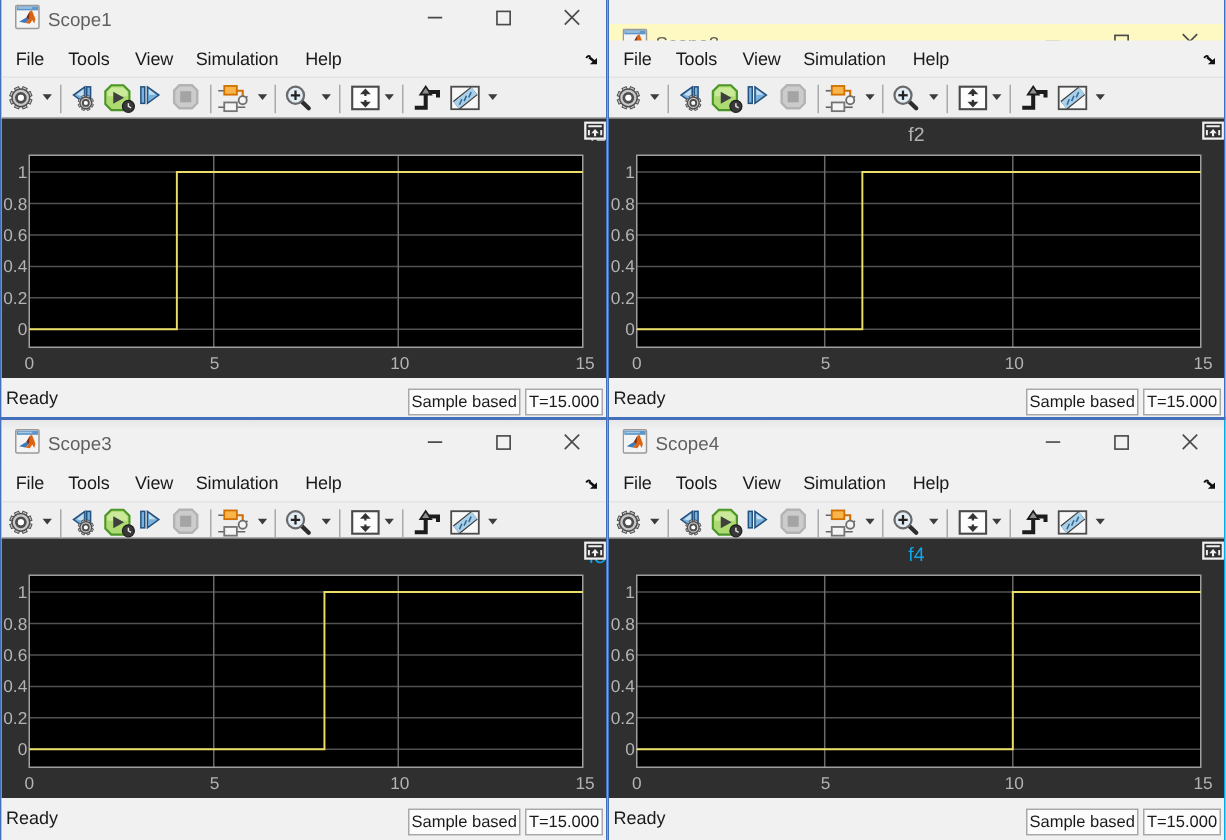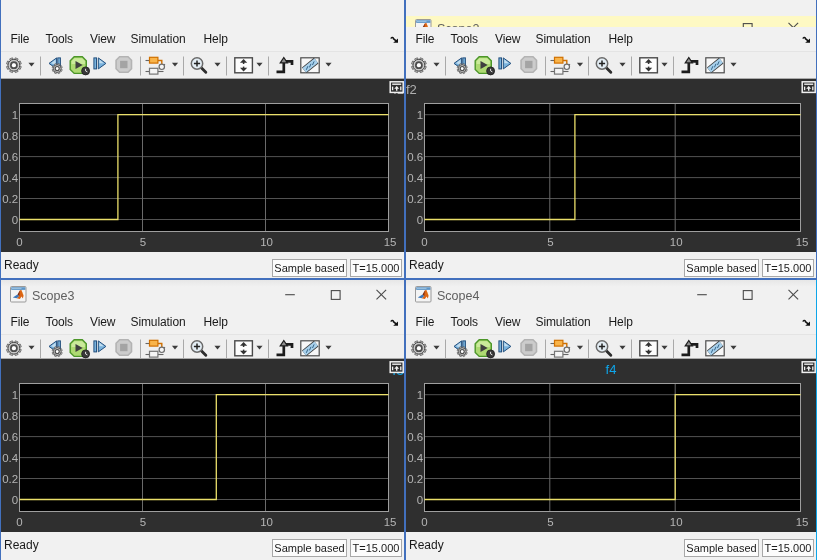--- a/index.html
+++ b/index.html
@@ -1,13 +1,31 @@
 <!DOCTYPE html>
 <html><head><meta charset="utf-8"><style>html,body{margin:0;padding:0;}*{font-family:"Liberation Sans", sans-serif;}body{width:817px;height:560px;position:relative;overflow:hidden;background:#f1f1f1;}</style></head><body>
 <div style="position:absolute;left:0px;top:0px;width:403px;height:278px;border-left:1px solid #4270bd;border-right:1px solid #4270bd;border-bottom:2px solid #4270bd;background:#f1f1f1;overflow:hidden">
+    <div style="position:absolute;left:0;top:0;width:403px;height:27px;background:#f1f1f1">
+      <svg width="17" height="17" viewBox="0 0 17 17" style="position:absolute;left:8.5px;top:3px">
+        <rect x="0.5" y="0.5" width="15.5" height="15.5" rx="1" fill="#f4f4f4" stroke="#9a9a9a" stroke-width="1"></rect>
+        <rect x="1.2" y="1.2" width="14.2" height="2.7" fill="#5e96c8"></rect>
+        <rect x="2" y="1.8" width="9.5" height="1" fill="#a6c9e4"></rect>
+        <path d="M2.8 11.5 L7.5 8.6 L9.2 10.2 L6.8 12.3 Z" fill="#3a78bc"></path>
+        <path d="M7.5 8.6 L9.8 4.6 L11 9.4 L9.2 10.2 Z" fill="#7a2a10"></path>
+        <path d="M9.8 4.6 L11.3 3.8 L13.6 9.8 L12.8 12.6 L11.5 10.4 L9.9 12.9 L6.8 12.3 L9.2 10.2 Z" fill="#db6414"></path>
+        <path d="M11.3 3.8 L12.3 6.4 L13.2 8.6 L13.6 9.8 L12.4 7.4 Z" fill="#f0961c"></path>
+      </svg>
+      <div style="position:absolute;left:31px;top:6px;font-size:12.5px;color:#606060">Scope1</div>
+      <svg width="403" height="27" style="position:absolute;left:0;top:0">
+        <line x1="284.2" y1="11.7" x2="293.8" y2="11.7" stroke="#4a4a4a" stroke-width="1.1"></line>
+        <rect x="330.3" y="7.6" width="8.8" height="8.8" fill="none" stroke="#4a4a4a" stroke-width="1.1"></rect>
+        <line x1="375.5" y1="6.8" x2="385.1" y2="16.4" stroke="#4a4a4a" stroke-width="1.1"></line>
+        <line x1="385.1" y1="6.8" x2="375.5" y2="16.4" stroke="#4a4a4a" stroke-width="1.1"></line>
+      </svg>
+    </div>
     <div style="position:absolute;left:0;top:27px;width:403px;height:24px;background:#f1f1f1;font-size:12px;letter-spacing:-0.1px;color:#1a1a1a">
       <span style="position:absolute;left:9.5px;top:5px">File</span>
       <span style="position:absolute;left:44.5px;top:5px">Tools</span>
       <span style="position:absolute;left:89px;top:5px">View</span>
       <span style="position:absolute;left:129.5px;top:5px">Simulation</span>
       <span style="position:absolute;left:202.5px;top:5px">Help</span>
       <svg width="9" height="8" viewBox="0 0 9 8" style="position:absolute;right:5px;top:9px">
         <path d="M0.8 2.6 Q2 0.7 3.6 1.8" stroke="#111" stroke-width="1.3" fill="none"></path>
         <path d="M2.8 2.2 L6.4 5.2" stroke="#111" stroke-width="1.7" fill="none"></path>
         <path d="M8 6.8 L3.2 6.8 L8 2.6 Z" fill="#111"></path>
@@ -236,21 +254,21 @@
         <rect x="299.8" y="5.8" width="18.4" height="15" fill="#f7f7f7" stroke="#4c4c4c" stroke-width="1.2"></rect>
         <line x1="303.2" y1="18.2" x2="315.2" y2="8.6" stroke="#3c3c3c" stroke-width="7.2"></line>
         <line x1="303.2" y1="18.2" x2="315.2" y2="8.6" stroke="#a9d1ec" stroke-width="5.6"></line>
         <line x1="305.3" y1="17.8" x2="306.9" y2="14.2" stroke="#33658a" stroke-width="1"></line>
         <line x1="308.4" y1="15.4" x2="310" y2="11.8" stroke="#33658a" stroke-width="1"></line>
         <line x1="311.5" y1="13" x2="313.1" y2="9.4" stroke="#33658a" stroke-width="1"></line>
         <path d="M324.4 10.8 L330.6 10.8 L327.5 14.6 Z" fill="#3c3c3c"></path>
       </svg>
     </div>
     <div style="position:absolute;left:0;top:79px;width:410px;height:173px;background:#2f2f2f">
-      <div style="position:absolute;left:0;top:3px;width:410px;font-size:13px;color:#b0b0b0">f2</div>
+      <div style="position:absolute;left:0;top:3px;width:410px;text-align:center;font-size:13px;color:#b0b0b0">f2</div>
       <svg width="410" height="173" style="position:absolute;left:0;top:0">
         <rect x="18.5" y="24.5" width="376.0" height="128.0" fill="#000"></rect>
         <line x1="18.5" y1="35.7" x2="394.5" y2="35.7" stroke="#525252" stroke-width="1"></line>
         <line x1="18.5" y1="56.7" x2="394.5" y2="56.7" stroke="#525252" stroke-width="1"></line>
         <line x1="18.5" y1="77.6" x2="394.5" y2="77.6" stroke="#525252" stroke-width="1"></line>
         <line x1="18.5" y1="98.6" x2="394.5" y2="98.6" stroke="#525252" stroke-width="1"></line>
         <line x1="18.5" y1="119.5" x2="394.5" y2="119.5" stroke="#525252" stroke-width="1"></line>
         <line x1="18.5" y1="140.5" x2="394.5" y2="140.5" stroke="#525252" stroke-width="1"></line>
         <line x1="143.8" y1="24.5" x2="143.8" y2="152.5" stroke="#6a6a6a" stroke-width="1"></line>
         <line x1="269.2" y1="24.5" x2="269.2" y2="152.5" stroke="#6a6a6a" stroke-width="1"></line>

